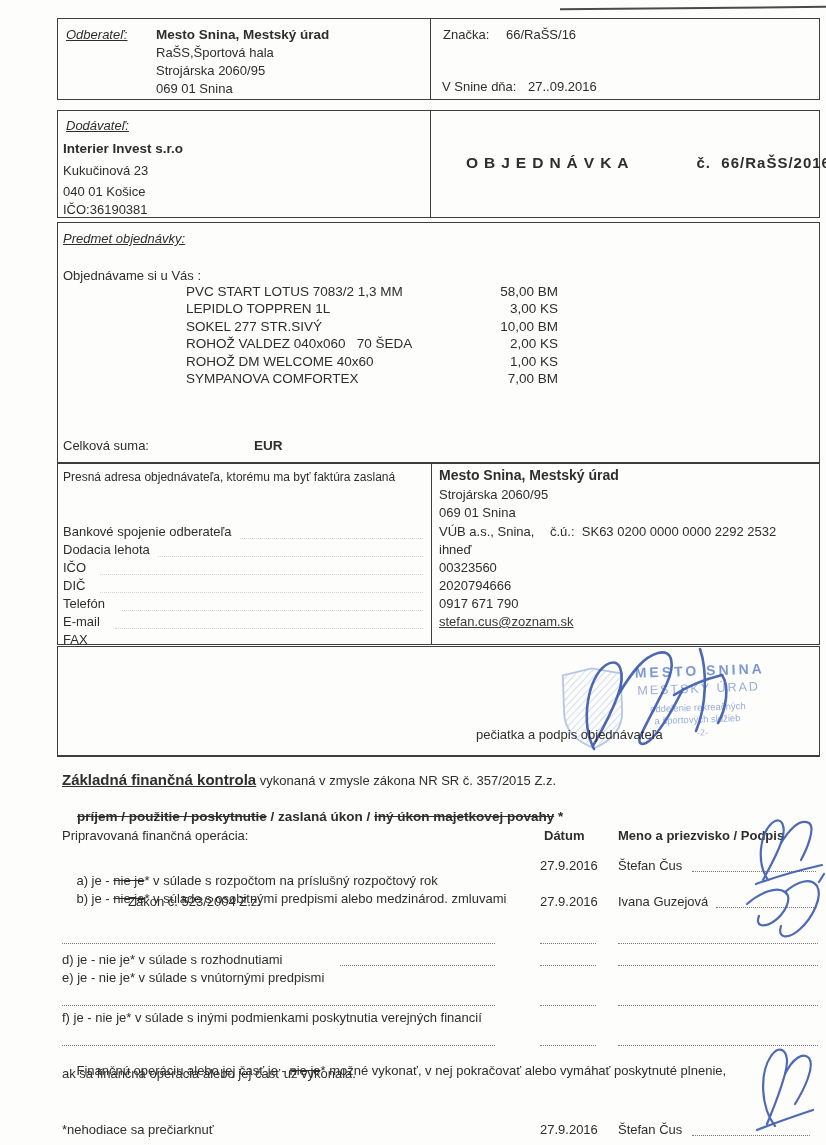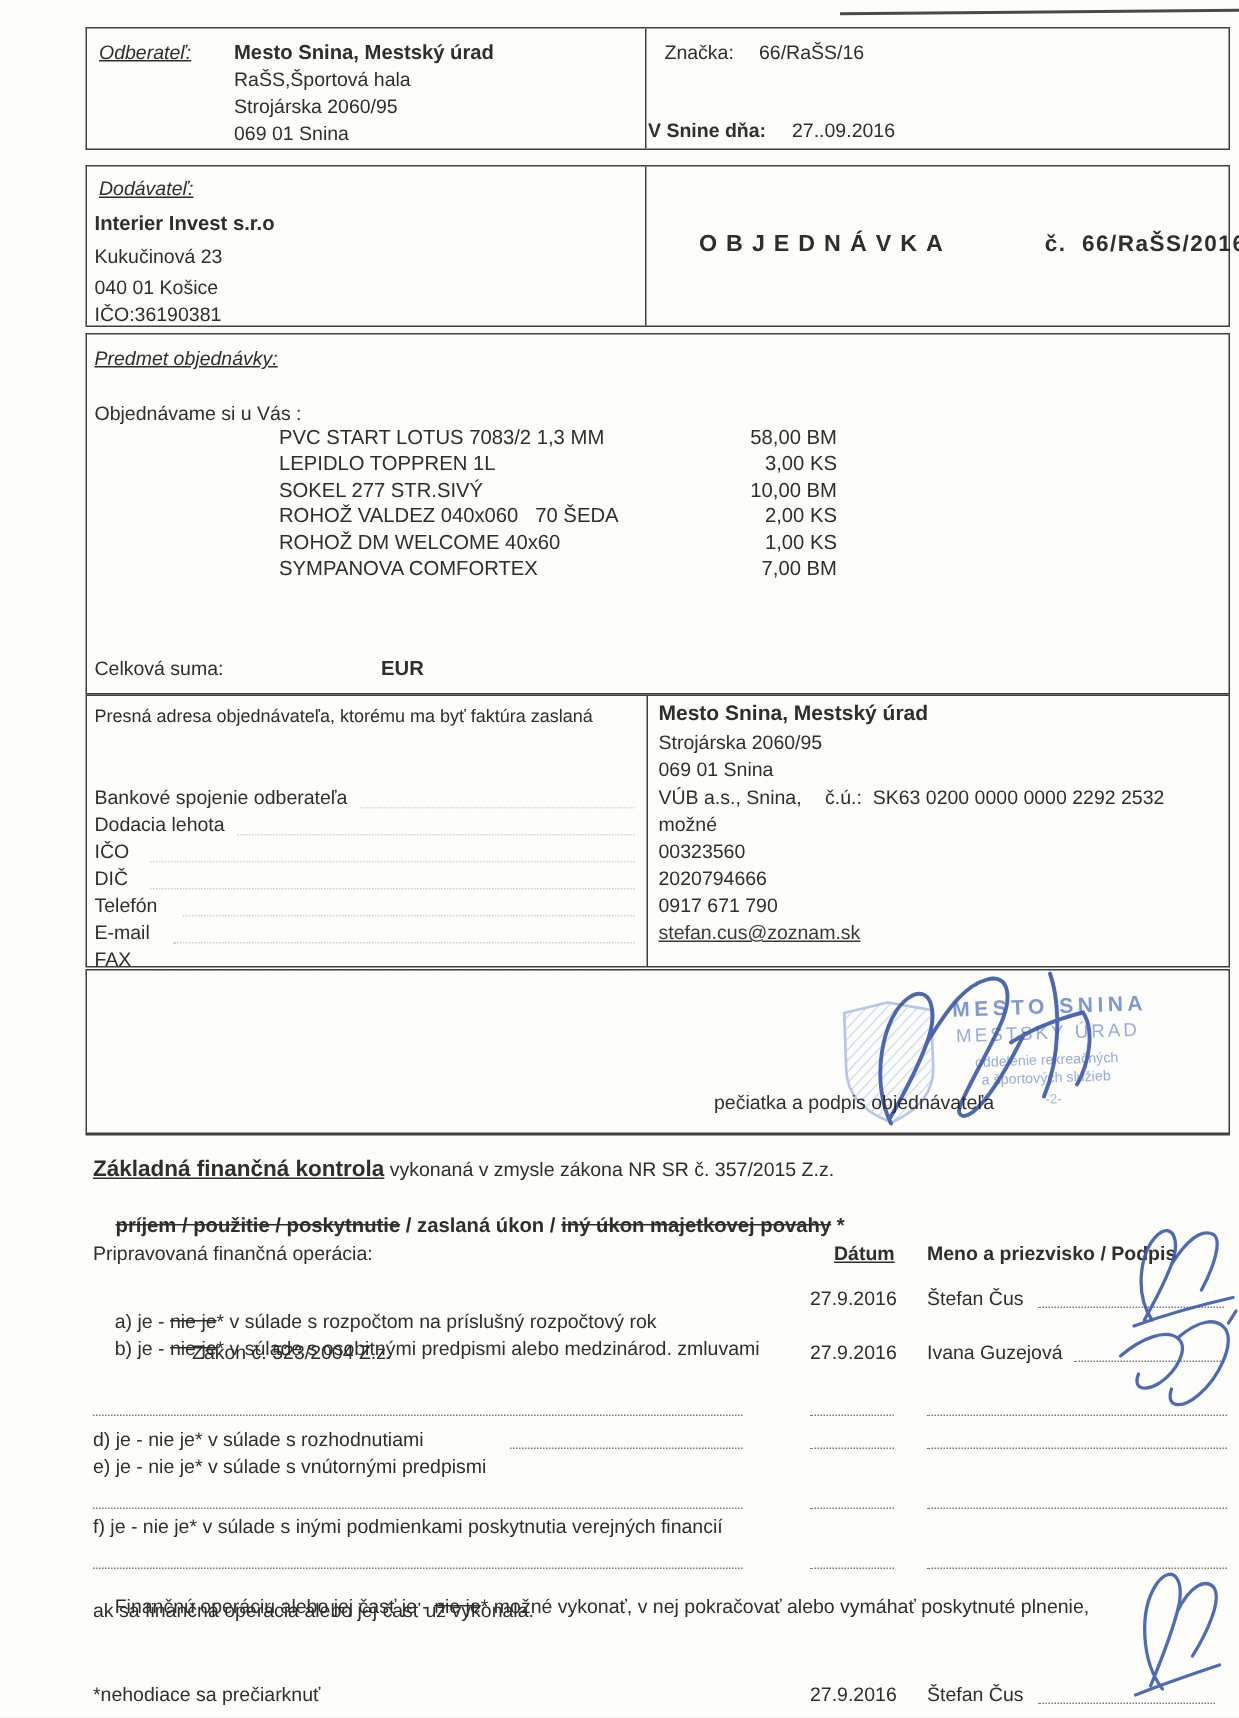--- a/index.html
+++ b/index.html
@@ -40,21 +40,21 @@
 
   <div class="box" style="left:57px;top:18px;width:763px;height:82px;">
     <div class="vdiv" style="left:372px;"></div>
     <span class="t i u" style="left:8px;top:8px;">Odberateľ:</span>
     <span class="t b" style="left:98px;top:8px;font-size:13.5px;">Mesto Snina, Mestský úrad</span>
     <span class="t" style="left:98px;top:26px;">RaŠS,Športová hala</span>
     <span class="t" style="left:98px;top:44px;">Strojárska 2060/95</span>
     <span class="t" style="left:98px;top:62px;">069 01 Snina</span>
     <span class="t" style="left:385px;top:8px;">Značka:</span>
     <span class="t" style="left:448px;top:8px;">66/RaŠS/16</span>
-    <span class="t" style="left:374px;top:60px;font-weight:bold;">V Snine dňa:</span>
+    <span class="t" style="left:384px;top:60px;">V Snine dňa:</span>
     <span class="t" style="left:470px;top:60px;">27..09.2016</span>
   </div>
 
   <div class="box" style="left:57px;top:110px;width:763px;height:108px;">
     <div class="vdiv" style="left:372px;"></div>
     <span class="t i u" style="left:8px;top:7px;">Dodávateľ:</span>
     <span class="t b" style="left:5px;top:30px;font-size:13.5px;">Interier Invest s.r.o</span>
     <span class="t" style="left:5px;top:52px;">Kukučinová 23</span>
     <span class="t" style="left:5px;top:73px;">040 01 Košice</span>
     <span class="t" style="left:5px;top:91px;">IČO:36190381</span>
@@ -117,21 +117,21 @@
     <div class="lead" style="left:64px;top:134px;width:301px;"></div>
     <div class="lead" style="left:57px;top:152px;width:308px;"></div>
     <div class="lead" style="left:44px;top:170px;width:321px;"></div>
 
     <span class="t b" style="left:381px;top:4px;font-size:14px;">Mesto Snina, Mestský úrad</span>
     <span class="t" style="left:381px;top:23px;">Strojárska 2060/95</span>
     <span class="t" style="left:381px;top:41px;">069 01 Snina</span>
 
     <span class="t" style="left:381px;top:60px;">VÚB a.s., Snina,</span>
     <span class="t" style="left:492px;top:60px;">č.ú.:  SK63 0200 0000 0000 2292 2532</span>
-    <span class="t" style="left:381px;top:78px;">možné</span>
+    <span class="t" style="left:381px;top:78px;">ihneď</span>
     <span class="t" style="left:381px;top:96px;">00323560</span>
     <span class="t" style="left:381px;top:114px;">2020794666</span>
     <span class="t" style="left:381px;top:132px;">0917 671 790</span>
     <span class="t email" style="left:381px;top:150px;">stefan.cus@zoznam.sk</span>
   </div>
 
   <div class="box" style="left:57px;top:646px;width:763px;height:111px;border-bottom-width:2px;">
     <div class="stampwrap">
       <svg width="62" height="84" viewBox="0 0 62 84" style="position:absolute;left:4px;top:6px;opacity:.75;">
         <defs>
@@ -162,21 +162,21 @@
   <div class="row" style="left:62px;top:772px;display:flex;align-items:baseline;">
     <span class="b u" style="font-size:15px;">Základná finančná kontrola</span>
     <span style="font-size:13px;"> vykonaná v zmysle zákona NR SR č. 357/2015 Z.z.</span>
   </div>
 
   <div class="row b" style="left:62px;top:794px;font-size:13.5px;">
     <span class="s">príjem / použitie / poskytnutie</span><span> / zaslaná úkon / </span><span class="s">iný úkon majetkovej povahy</span><span> *</span>
   </div>
 
   <span class="t" style="left:62px;top:828px;">Pripravovaná finančná operácia:</span>
-  <span class="t b" style="left:556px;top:828px;text-decoration:underline;">Dátum</span>
+  <span class="t b" style="left:544px;top:828px;">Dátum</span>
   <span class="t b" style="left:618px;top:828px;">Meno a priezvisko / Podpis</span>
 
   <div class="row" style="left:62px;top:858px;">
     <span>a) je - </span><span class="s">nie je</span><span>* v súlade s rozpočtom na príslušný rozpočtový rok</span>
   </div>
   <span class="t" style="left:540px;top:858px;">27.9.2016</span>
   <span class="t" style="left:618px;top:858px;">Štefan Čus</span>
   <div class="dot" style="left:692px;top:858px;width:124px;"></div>
 
   <div class="row" style="left:62px;top:876px;">

